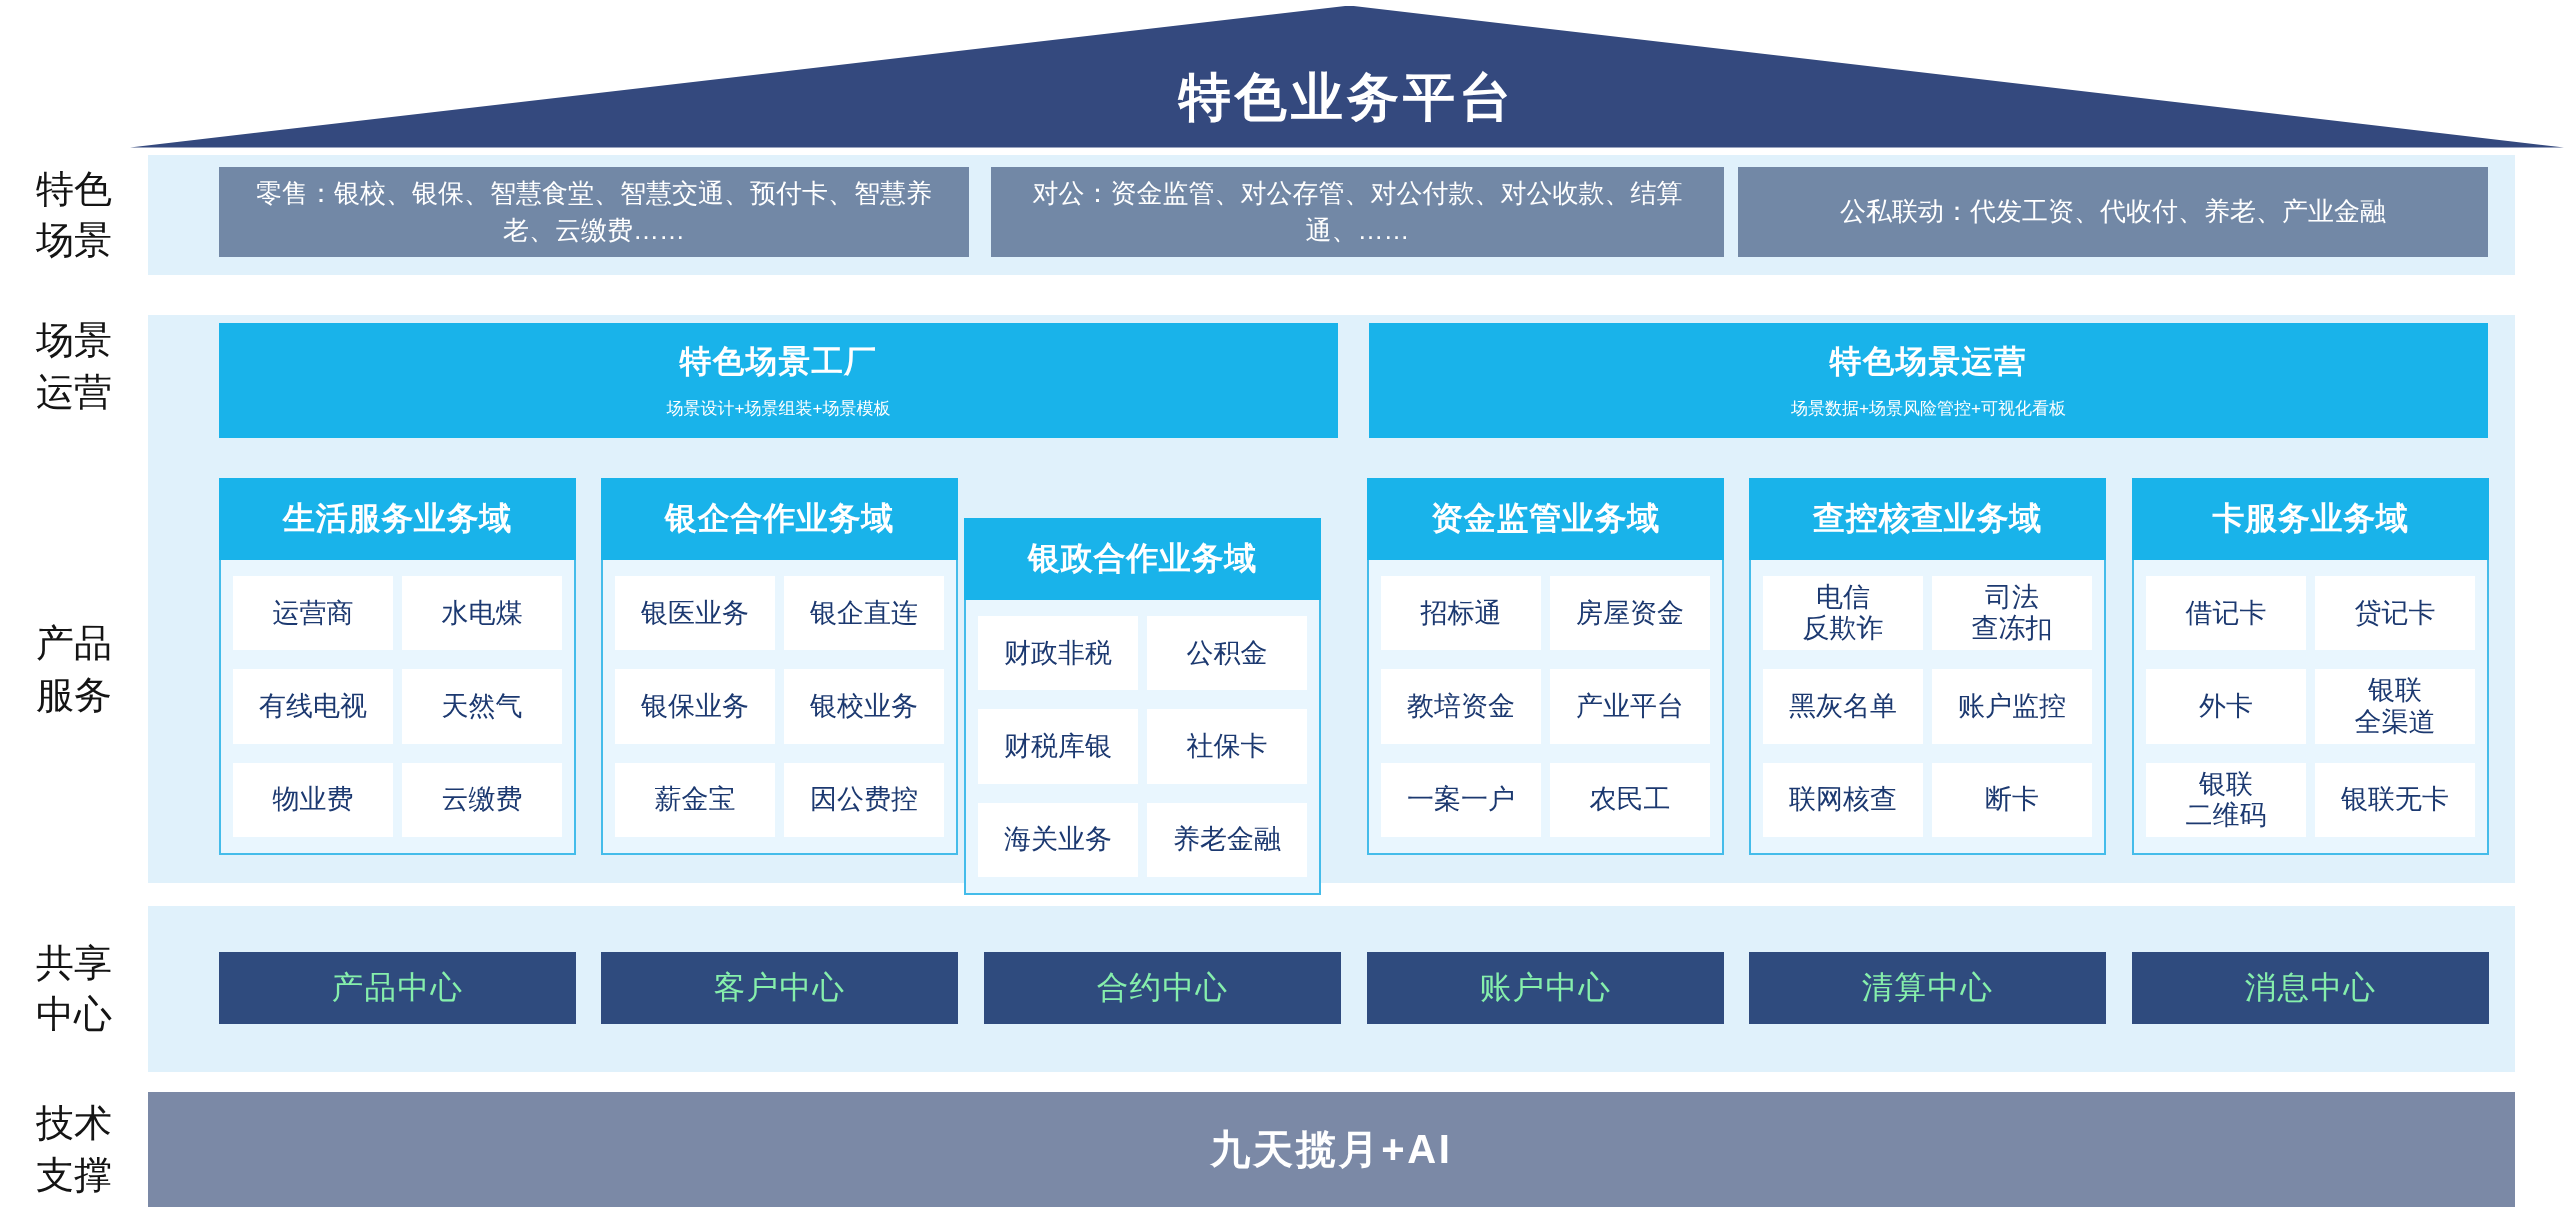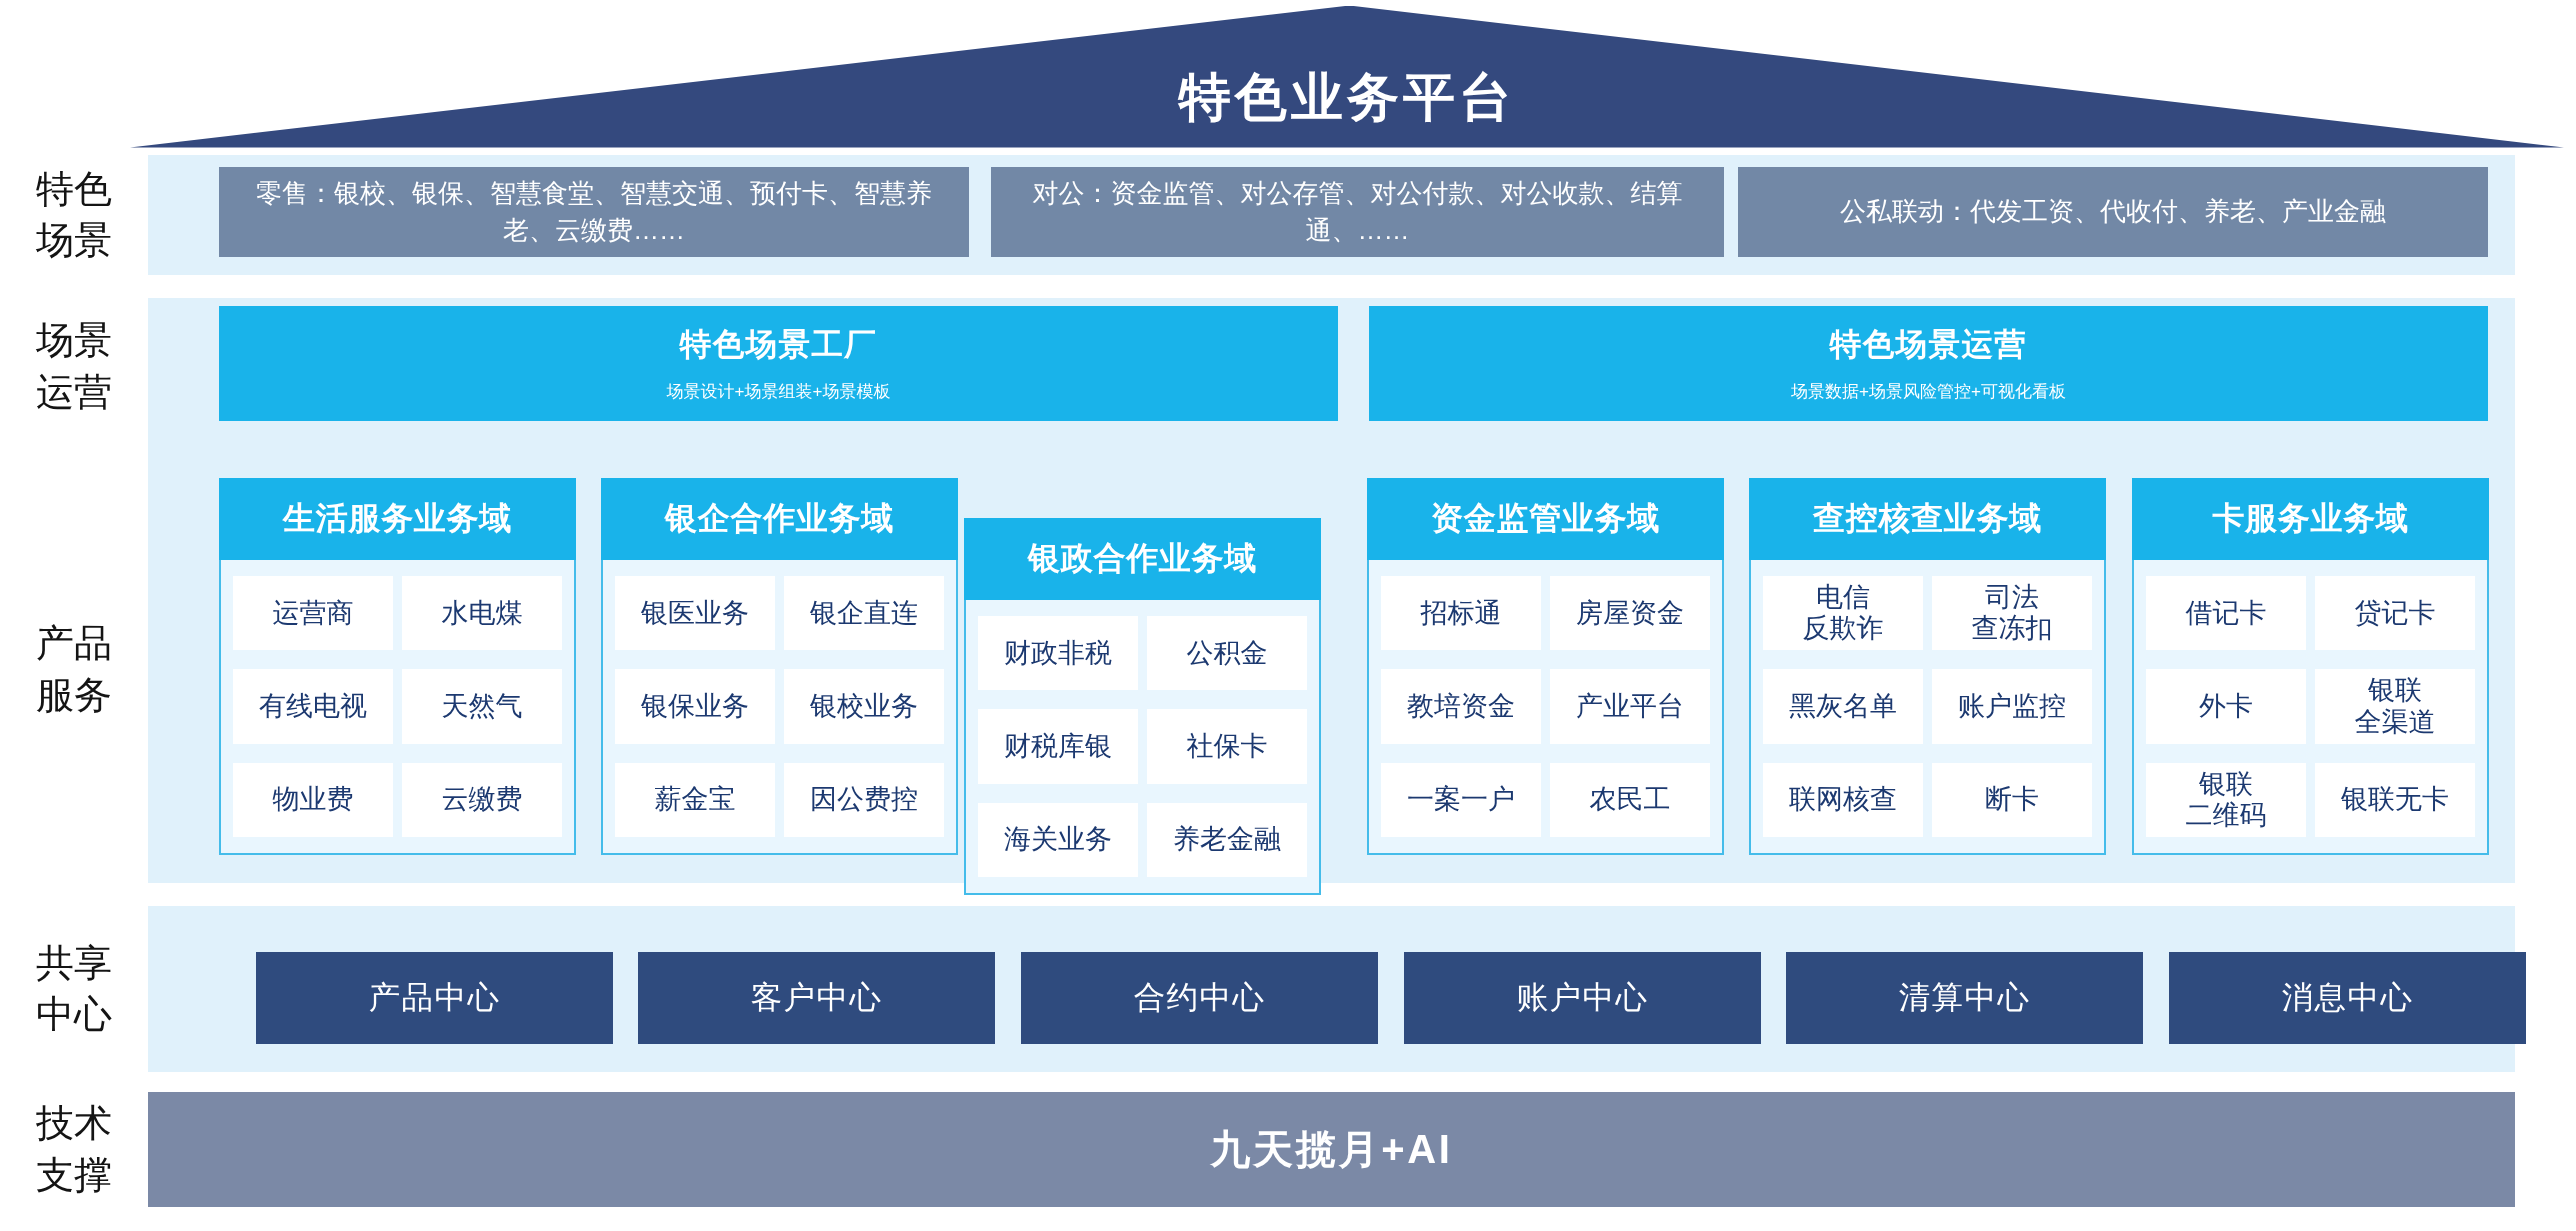--- a/index.html
+++ b/index.html
@@ -12,21 +12,21 @@
         display:flex;align-items:flex-end;justify-content:center;}
   .roof-title{color:#ffffff;font-size:52px;font-weight:bold;letter-spacing:4.1px;padding-bottom:15px;}
 
   
   .side-label{position:absolute;left:0;width:148px;display:flex;align-items:center;justify-content:center;
               text-align:center;font-size:38px;line-height:1.35;color:#141414;white-space:pre-line;}
 
   
   .band{position:absolute;left:148px;width:2367px;background:#E0F1FB;}
   .band1{top:155px;height:120px;}
-  .band2{top:298px;height:175px;}
+  .band2{top:315px;height:175px;}
   .band3{top:456px;height:427px;}
   .band4{top:906px;height:166px;}
 
   
   .gray-box{position:absolute;top:12.3px;height:90px;background:#7288A6;color:#ffffff;
             display:flex;align-items:center;justify-content:center;text-align:center;
             font-size:26px;line-height:1.45;padding:0 20.5px;box-sizing:border-box;}
 
   
   .cyan-box{position:absolute;top:8.2px;height:115px;background:#19B3EA;color:#ffffff;
@@ -38,22 +38,22 @@
   .col{position:absolute;top:22px;width:357px;height:377px;display:flex;flex-direction:column;box-sizing:border-box;}
   .col-header{height:82px;flex:0 0 82px;background:#19B3EA;color:#ffffff;font-size:32px;font-weight:bold;
               display:flex;align-items:center;justify-content:center;letter-spacing:0.7px;}
   .col-body{flex:1;background:#E9F6FE;border:2.1px solid #44BCEA;border-top:none;box-sizing:border-box;
             display:flex;flex-direction:column;gap:19px;padding:16.4px 12.3px;}
   .cell-row{flex:1;display:flex;gap:9.6px;}
   .cell{flex:1;background:#ffffff;color:#1C3970;font-size:27px;line-height:1.15;
         display:flex;align-items:center;justify-content:center;text-align:center;white-space:pre-line;}
 
   
-  .center-box{position:absolute;top:46px;width:357px;height:92px;background:#2F4B7E;color:#ffffff;
-              font-size:31.5px;display:flex;align-items:center;justify-content:center;letter-spacing:1.4px;margin-left:37px;}
+  .center-box{position:absolute;top:46px;width:357px;height:72px;background:#2F4B7E;color:#86efac;
+              font-size:31.5px;display:flex;align-items:center;justify-content:center;letter-spacing:1.4px;}
 
   
   .tech-bar{position:absolute;left:148px;top:1092px;width:2367px;height:115px;background:#7B89A6;
             display:flex;align-items:center;justify-content:center;}
   .tech-bar span{color:#ffffff;font-size:40px;font-weight:bold;letter-spacing:2.7px;}
 </style>
 </head>
 <body>
 
 <div class="page">

